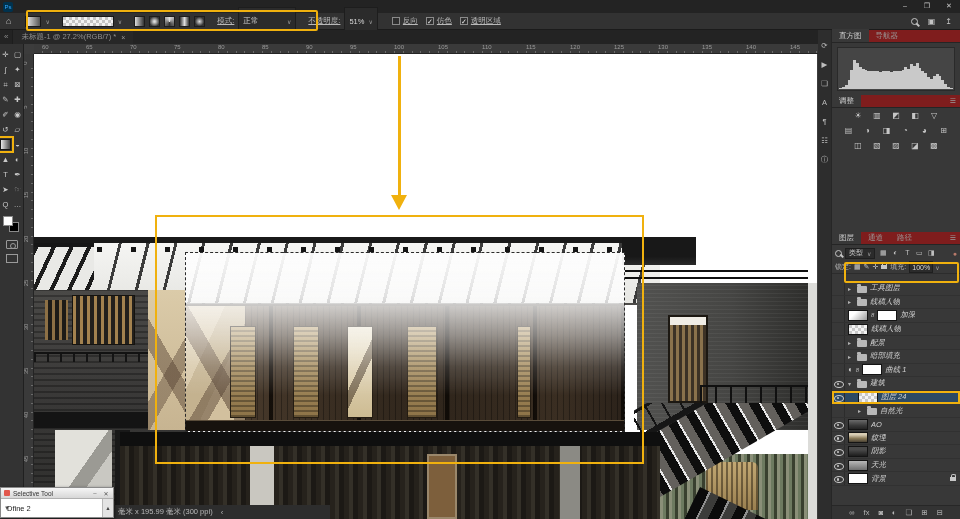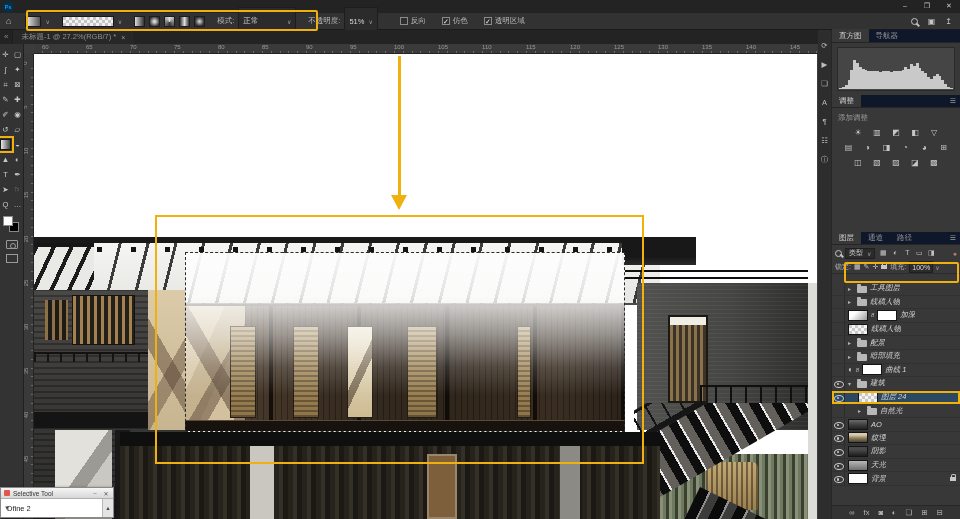--- a/index.html
+++ b/index.html
@@ -21,23 +21,23 @@
   .opt-group{display:flex;align-items:center;gap:4px;padding:0 6px;}
   .tp-swatch{width:16px;height:11px;border:1px solid #181818;background:linear-gradient(90deg,#eee,#555);}
   .caret{color:#9a9a9a;font-size:6px;}
   .grad-sample{width:52px;height:11px;border:1px solid #181818;background:repeating-conic-gradient(#f2f2f2 0 25%,#c4c4c4 0 50%) 0 0/6px 6px;}
   .gt{width:11px;height:11px;border:1px solid #1c1c1c;background:#444;}
   .gt-linear{background:linear-gradient(90deg,#ddd,#333);}
   .gt-radial{background:radial-gradient(circle at 50% 50%,#ddd 10%,#333 80%);}
   .gt-angle{background:conic-gradient(#ddd,#333,#ddd);}
   .gt-reflected{background:linear-gradient(90deg,#333,#ddd,#333);}
   .gt-diamond{background:radial-gradient(closest-side at 50% 50%,#ddd,#333);}
-  .opt-label{color:#b9b9b9;font-size:7.5px;white-space:nowrap;}
+  .opt-label{color:#b9b9b9;font-size:7.5px;white-space:nowrap;text-decoration:underline;}
   .opt-select{height:28px;background:#2b2b2b;border:1px solid #1d1d1d;display:flex;align-items:center;gap:4px;padding:0 4px;color:#d6d6d6;font-size:7.5px;}
-  .chk{display:flex;align-items:center;gap:3px;margin-left:16px;}
+  .chk{display:flex;align-items:center;gap:3px;margin-left:8px;}
   .chk .box{width:8px;height:8px;border:1px solid #8a8a8a;background:#2e2e2e;color:#e8e8e8;font-size:7px;line-height:7px;text-align:center;}
   .opt-right{position:absolute;right:8px;top:0;height:17px;display:flex;align-items:center;gap:10px;color:#c4c4c4;}
   .mag{width:7px;height:7px;border:1.3px solid #c4c4c4;border-radius:50%;position:relative;}
   .mag::after{content:"";position:absolute;width:4px;height:1.5px;background:#c4c4c4;transform:rotate(45deg);right:-3px;bottom:-1px;}
 
   
   .anno{position:absolute;border:2px solid #f0b10e;border-radius:2px;pointer-events:none;z-index:90;}
 
   
   .tabbar{position:absolute;left:0;top:30px;width:818px;height:14px;background:#232323;display:flex;align-items:flex-end;}
@@ -152,21 +152,21 @@
   .sel-body{height:18px;display:flex;align-items:center;background:#fff;}
   .sel-body .tri{color:#555;font-size:6px;padding:0 3px;}
   .sel-body .nm{color:#1a1a1a;font-size:7.5px;flex:1;}
   .sel-spin{width:11px;height:18px;background:#e4e4e4;border-left:1px solid #b8b8b8;color:#444;font-size:5.5px;display:flex;align-items:center;justify-content:center;}
 
   
   .panelcol{position:absolute;left:818px;top:30px;width:142px;bottom:0;background:#323232;}
   .strip{position:absolute;left:0;top:0;width:14px;bottom:0;background:#2d2d2d;border-right:1px solid #262626;display:flex;flex-direction:column;align-items:center;padding-top:12px;gap:11px;}
   .strip span{color:#bdbdbd;font-size:7.5px;line-height:8px;}
   .panels{position:absolute;left:14px;top:0;right:0;bottom:0;background:#383838;}
-  .ptabs{display:flex;align-items:flex-end;height:13px;background:#0f172a;border-bottom:1px solid #252525;position:relative;}
+  .ptabs{display:flex;align-items:flex-end;height:13px;background:#7f1d1d;border-bottom:1px solid #252525;position:relative;}
   .ptab{padding:0 7px;font-size:7.5px;line-height:13px;color:#9a9a9a;}
   .ptab.active{background:#383838;color:#d6d6d6;}
   .pmenu{position:absolute;right:4px;top:2px;color:#9a9a9a;font-size:7px;}
   .hist-body{margin:4px 5px;height:44px;background:#454545;border:1px solid #2a2a2a;display:flex;align-items:flex-end;padding:1px;}
   .hist-body i{flex:1;background:#c9c9c9;}
   .adj-hint{color:#9a9a9a;font-size:7.5px;padding:5px 0 2px 6px;}
   .adj-row{display:flex;justify-content:center;gap:7px;padding:2px 0;}
   .adj-row span{width:12px;height:11px;display:flex;align-items:center;justify-content:center;color:#c6c6c6;font-size:8px;border:1px solid transparent;}
 
   .layers{position:absolute;left:0;right:0;top:202px;bottom:0;background:#383838;}
@@ -396,20 +396,24 @@
           <div class="lf-pillar2"></div>
           <div class="lf-door"></div>
       </div>
       <div class="bld selection"></div>
       <div class="bld anno-rect"></div>
       <div class="bld arrow-shaft"></div>
       <div class="bld arrow-head"></div>
     </div>
   </div>
 
+  <div class="statusbar">
+    <span>毫米 x 195.99 毫米 (300 ppi)</span>
+    <span>‹</span>
+  </div>
 
   <div class="selective">
     <div class="sel-title">
       <span class="sel-ic"></span>
       <span class="t">Selective Tool</span>
       <span class="b">–</span>
       <span class="b">✕</span>
     </div>
     <div class="sel-body">
       <span class="tri">▼</span>
@@ -474,21 +478,20 @@
           <i style="height: 22%;"></i>
           <i style="height: 12%;"></i>
           <i style="height: 6%;"></i>
           <i style="height: 3%;"></i>
         </div>
 
       <div class="ptabs">
         <span class="ptab active">调整</span>
         <span class="pmenu">☰</span>
       </div>
-      <div class="adj-hint">添加调整</div>
       <div id="adj-rows">
           <div class="adj-row">
             <span>☀</span>
             <span>▥</span>
             <span>◩</span>
             <span>◧</span>
             <span>▽</span>
           </div>
           <div class="adj-row">
             <span>▤</span>

